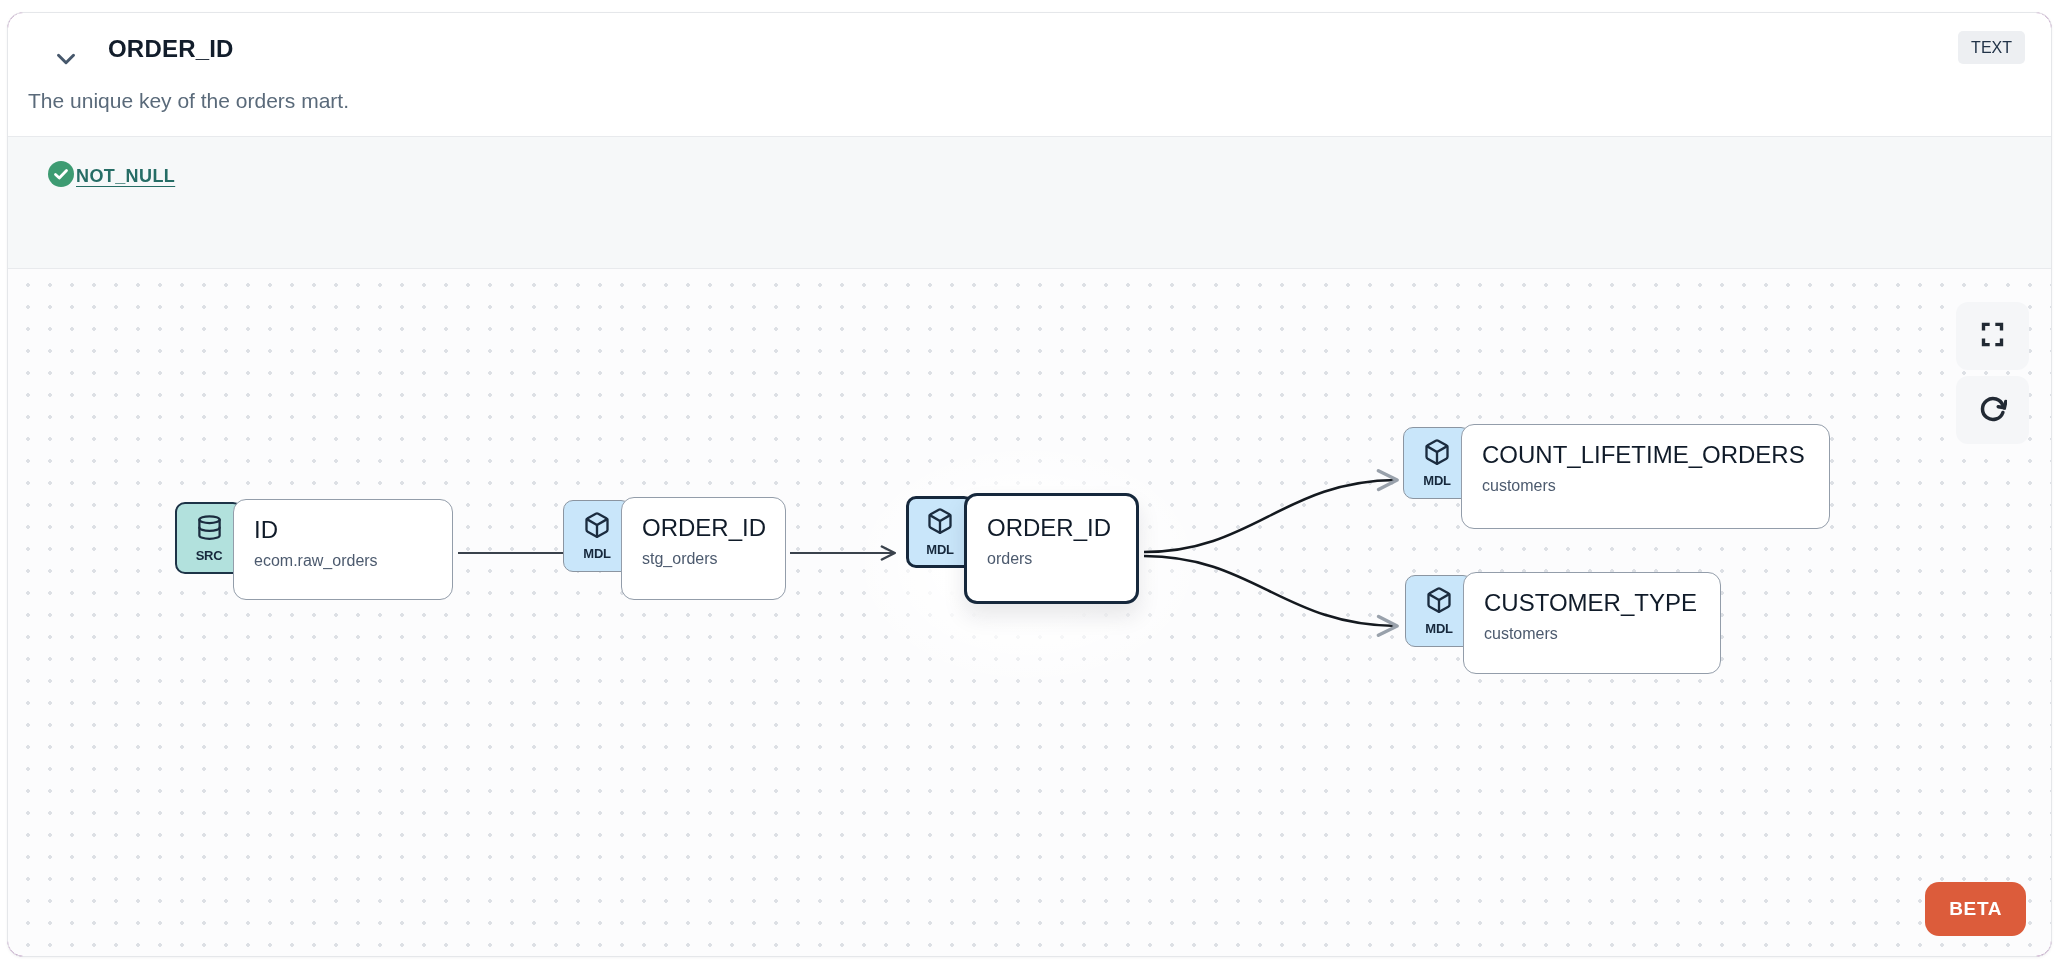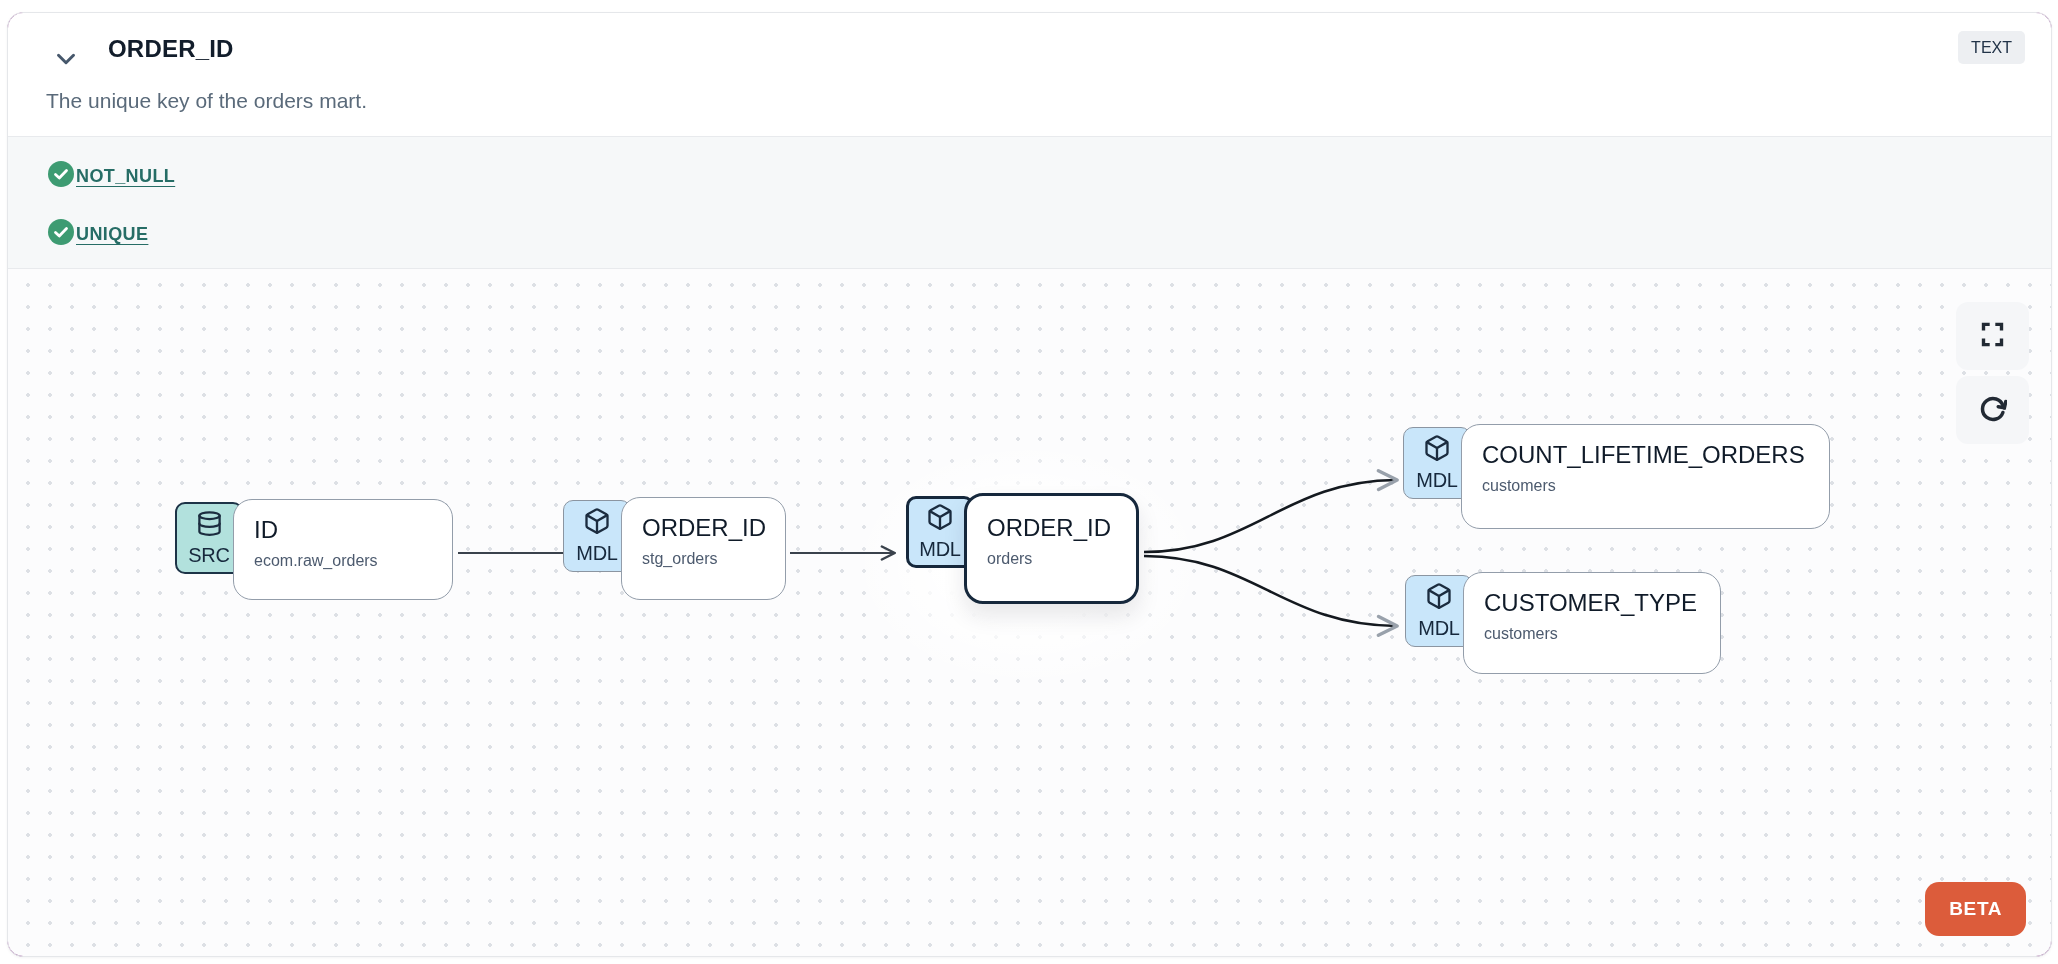--- a/index.html
+++ b/index.html
@@ -8,43 +8,43 @@
     position:absolute; left:7px; top:12px; width:2045px; height:945px;
     background:#701a75; border:1px solid #e5e7ea; border-radius:16px;
     box-shadow:0 1px 3px rgba(16,24,40,.05); overflow:hidden;
     display:flex; flex-direction:column;
   }
   
   .header { position:relative; height:123px; background:#fff; flex:none; }
   .chevron-btn { position:absolute; left:40px; top:28px; width:36px; height:36px; border:none; background:transparent; cursor:pointer; display:flex; align-items:center; justify-content:center; }
   .page-title { position:absolute; left:100px; top:22px; font-size:24px; font-weight:700; color:#121d2b; letter-spacing:.2px; }
   .type-badge { position:absolute; right:26px; top:18px; height:33px; padding:15px 13px; background:#edeff2; border-radius:5px; display:flex; align-items:center; font-size:16px; font-weight:500; color:#223348; }
-  .description { position:absolute; left:38px; top:76px; font-size:21px; color:#5a6a7a; }
+  .description { position:absolute; left:20px; top:76px; font-size:21px; color:#5a6a7a; }
   
   .tests { height:133px; flex:none; background:#f6f8f9; border-top:1px solid #e8eaed; border-bottom:1px solid #e8eaed; padding:21px 0 0 40px; }
   .test-row { display:flex; align-items:center; gap:2px; height:36px; margin-bottom:22px; }
   .test-link { font-size:18px; font-weight:700; color:#266d66; text-decoration:underline; text-underline-offset:4px; letter-spacing:.4px; cursor:pointer; }
   
   .canvas {
     position:relative; flex:1; overflow:hidden;
     background-color:#fcfcfd;
     background-image:radial-gradient(circle, #dde0e5 1.7px, transparent 1.9px);
     background-size:22px 22px; background-position:9px 5px;
   }
   .glow { position:absolute; left:840px; top:170px; width:360px; height:250px; z-index:1;
     background:radial-gradient(ellipse closest-side, rgba(255,255,255,1) 45%, rgba(255,255,255,0) 100%); }
   svg.edges { position:absolute; left:0; top:0; z-index:2; }
   .node { position:absolute; display:flex; align-items:flex-start; z-index:3; cursor:pointer; }
   .badge { margin-top:3px; width:68px; height:72px; border-radius:10px; flex:none;
     display:flex; flex-direction:column; align-items:center; justify-content:center; }
   .badge.src { background:#b2e1dd; border:2px solid #1d3347; }
   .badge.mdl { background:#c9e6fa; border:1px solid #8b95a1; }
-  .badge-label { font-size:20px; font-weight:400; color:#16283c; letter-spacing:-.3px; margin-top:3px; }
+  .badge-label { font-size:13px; font-weight:700; color:#16283c; letter-spacing:-.3px; margin-top:3px; }
   .card { margin-left:-10px; position:relative; z-index:2; background:#fff;
-    border:1px solid #939daa; border-radius:19px; padding:16px 20px 0; white-space:nowrap; }
+    border:1px solid #939daa; border-radius:13px; padding:16px 20px 0; white-space:nowrap; }
   .card-title { font-size:24px; font-weight:500; color:#101b29; }
   .card-subtitle { font-size:16px; color:#4c5a6e; margin-top:8px; }
   .node.selected .badge { border:3.5px solid #16283c; }
   .node.selected .card { border:3.5px solid #16283c; box-shadow:0 12px 22px rgba(16,24,40,.10); padding-top:18px; }
   
   .node-1 { left:167px; top:230px; } .node-1 .card { width:220px; height:101px; }
   .node-2 { left:555px; top:228px; } .node-2 .card { width:165px; height:103px; }
   .node-3 { left:898px; top:224px; } .node-3 .card { width:175px; height:111px; }
   .node-4 { left:1395px; top:155px; } .node-4 .card { width:369px; height:105px; }
   .node-5 { left:1397px; top:303px; } .node-5 .card { width:258px; height:102px; }
@@ -73,29 +73,20 @@
 
   <div class="tests">
     <div class="test-row">
       <span>
         <svg width="26" height="26" viewBox="0 0 26 26">
             <circle cx="13" cy="13" r="13" fill="#3d9b72"></circle>
             <polyline points="7.5 13.5 11.3 17 18.5 9.5" fill="none" stroke="#fff" stroke-width="2.8" stroke-linecap="round" stroke-linejoin="round"></polyline>
           </svg>
       </span>
       <a class="test-link">NOT_NULL</a>
-    </div>
-    <div class="test-row">
-      <span>
-        <svg width="26" height="26" viewBox="0 0 26 26">
-            <circle cx="13" cy="13" r="13" fill="#3d9b72"></circle>
-            <polyline points="7.5 13.5 11.3 17 18.5 9.5" fill="none" stroke="#fff" stroke-width="2.8" stroke-linecap="round" stroke-linejoin="round"></polyline>
-          </svg>
-      </span>
-      <a class="test-link">UNIQUE</a>
     </div>
   </div>
 
   <div class="canvas">
     <div class="glow"></div>
 
     <svg class="edges" width="2043" height="689">
       <defs>
         <marker id="arrow-dark" viewBox="0 0 10 10" refX="8.5" refY="5" markerWidth="9" markerHeight="9" orient="auto-start-reverse">
           <path d="M1,1 L9,5 L1,9" fill="none" stroke="#3a424c" stroke-width="1.5" stroke-linecap="round" stroke-linejoin="round"></path>

